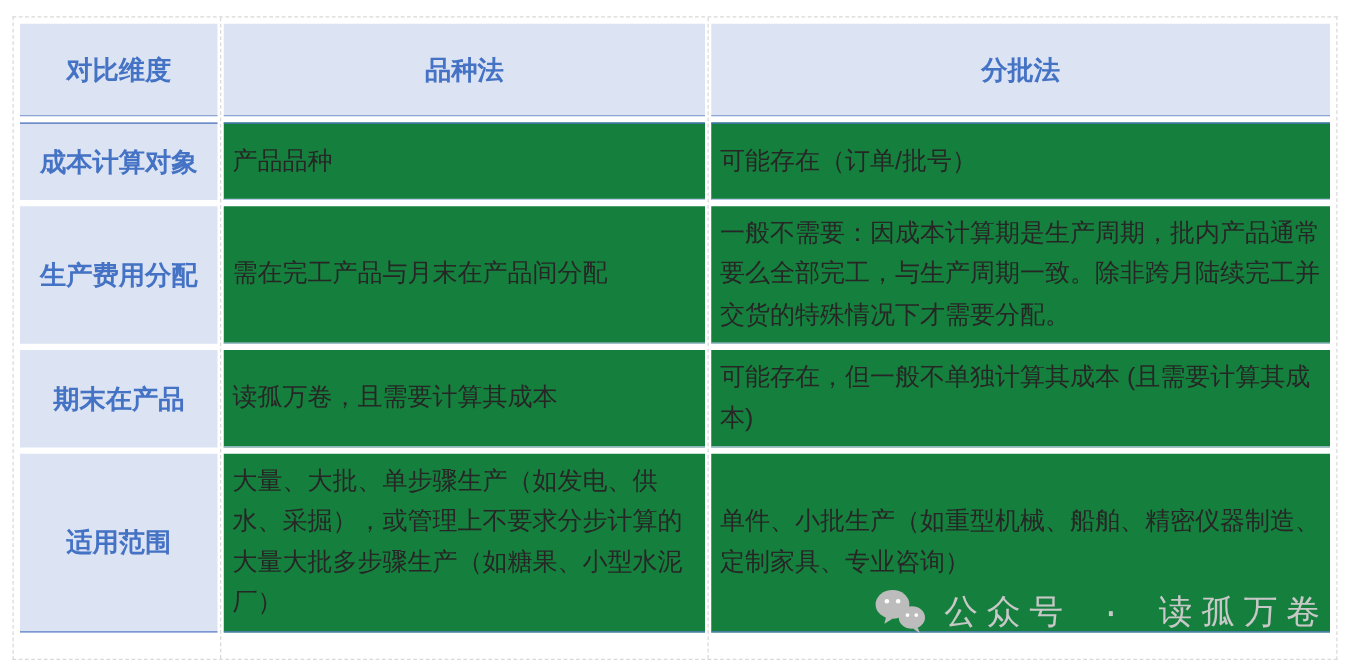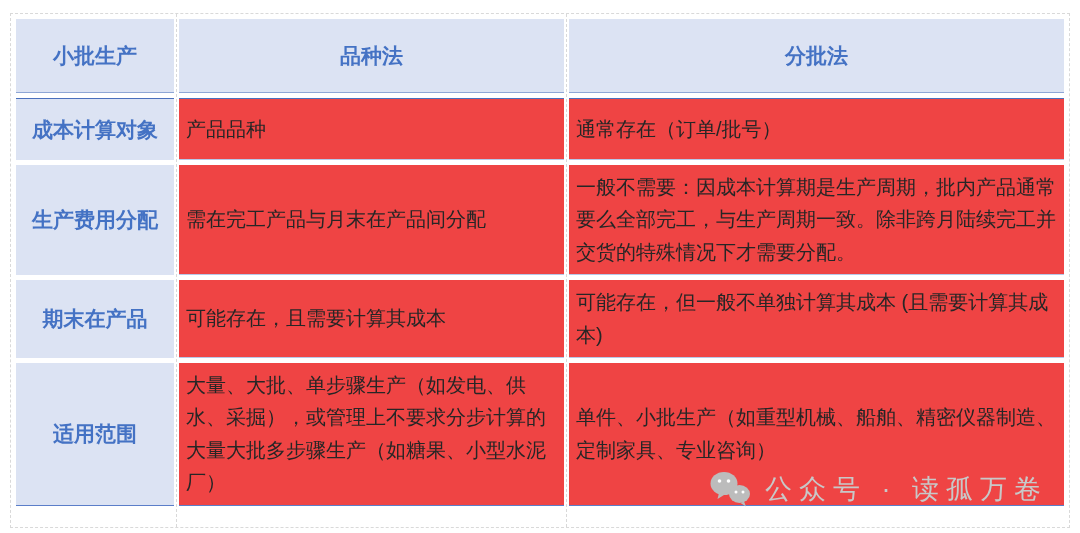--- a/index.html
+++ b/index.html
@@ -49,43 +49,44 @@
   }
   td.label {
     background: #dce3f3;
     color: #4472c4;
     font-weight: 700;
     font-size: 21px;
     text-align: center;
     padding: 4px 14px;
   }
   td.data {
-    background: #ef4444;
+    background: #15803d;
     color: #262626;
     font-size: 20px;
     line-height: 1.62;
     text-align: left;
     padding: 6px 6px 6px 7px;
     border-bottom: 1px solid #b7c8e8;
   }
   tbody tr:first-child td { border-top: 1px solid #4a70bd; }
   tbody tr:last-child td  { border-bottom: 1px solid #5b7ec9; }
   tr.r1 td { height: 62px; }
   tr.r2 td { height: 64px; }
   tr.r3 td { height: 108px; }
   tr.r4 td { height: 73px; }
   tr.r5 td { height: 112px; }
   .watermark {
     position: absolute;
-    right: 32px; bottom: 26px;
+    right: 17px; bottom: 26px;
     z-index: 2;
     display: flex;
     align-items: center;
     gap: 14px;
     pointer-events: none;
+    font-family: Liberation Mono, monospace;
   }
   .watermark .wm-text {
     color: #c8c8c8;
     font-size: 27px;
     letter-spacing: 7px;
     white-space: nowrap;
   }
   .watermark svg { display: block; }
 </style>
 </head>
@@ -96,39 +97,39 @@
   <div class="gridline-v g2"></div>
 
   <table class="compare">
     <colgroup>
       <col class="c-dim">
         <col class="c-a">
         <col>
     </colgroup>
     <thead>
       <tr>
-        <th class="hdr">小批生产</th>
+        <th class="hdr">对比维度</th>
         <th class="hdr">品种法</th>
         <th class="hdr">分批法</th>
       </tr>
     </thead>
     <tbody>
       <tr class="r1">
         <td class="label">成本计算对象</td>
         <td class="data">产品品种</td>
-        <td class="data">通常存在（订单/批号）</td>
+        <td class="data">可能存在（订单/批号）</td>
       </tr>
       <tr class="r3">
         <td class="label">生产费用分配</td>
         <td class="data">需在完工产品与月末在产品间分配</td>
         <td class="data">一般不需要：因成本计算期是生产周期，批内产品通常要么全部完工，与生产周期一致。除非跨月陆续完工并交货的特殊情况下才需要分配。</td>
       </tr>
       <tr class="r4">
         <td class="label">期末在产品</td>
-        <td class="data">可能存在，且需要计算其成本</td>
+        <td class="data">读孤万卷，且需要计算其成本</td>
         <td class="data">可能存在，但一般不单独计算其成本 (且需要计算其成本)</td>
       </tr>
       <tr class="r5">
         <td class="label">适用范围</td>
         <td class="data">大量、大批、单步骤生产（如发电、供水、采掘），或管理上不要求分步计算的大量大批多步骤生产（如糖果、小型水泥厂）</td>
         <td class="data">单件、小批生产（如重型机械、船舶、精密仪器制造、定制家具、专业咨询）</td>
       </tr>
     </tbody>
   </table>
 </div>

